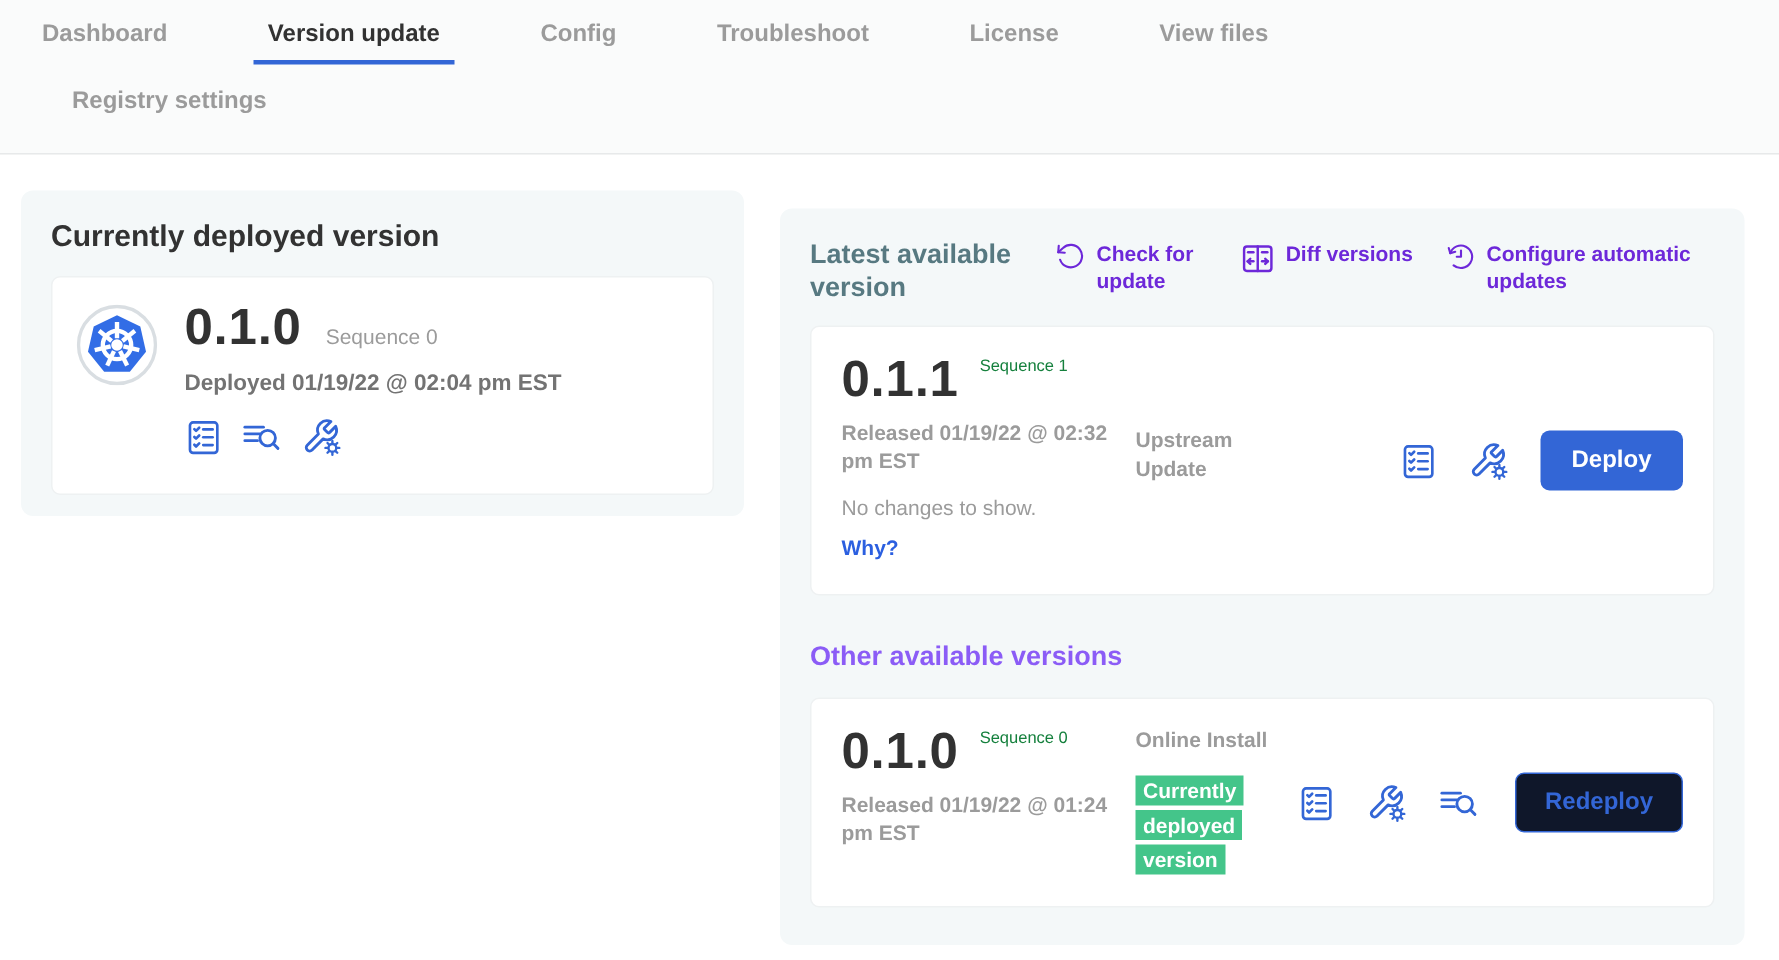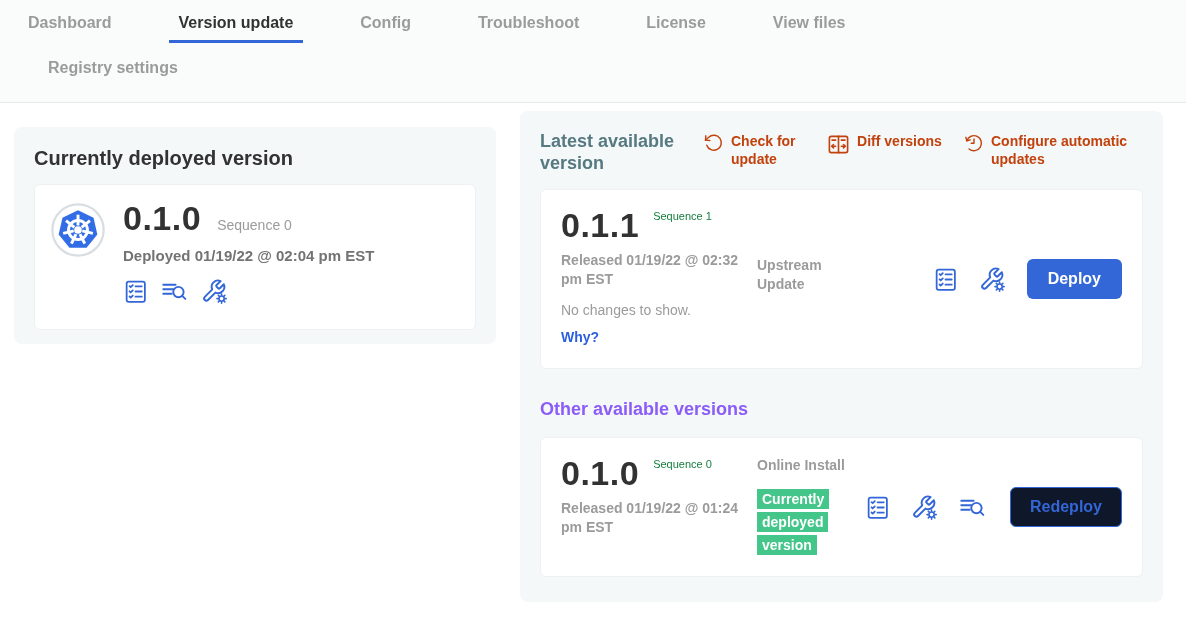--- a/index.html
+++ b/index.html
@@ -9,41 +9,41 @@
   .topnav { background:#fafbfb; border-bottom:1px solid #e7e9ea; padding-top:10px; }
   .nav-row1 { display:flex; padding-left:18px;align-items:flex-end; }
   .nav-row2 { display:flex; padding-left:38px; padding-top:12px; padding-bottom:14px; }
   .nav-tab { font-size:16px; font-weight:bold; color:#9b9b9b; padding:4px 10px 11px; margin-right:47px; cursor:pointer; white-space:nowrap; }
   .nav-tab.active { color:#323232; border-bottom:3px solid #3366d6; padding-bottom:8px; }
 
   
   .content { position:relative; width:1186px; }
   .panel { background:#f4f8f9; border-radius:8px; position:absolute; }
   .panel-left  { left:14px;  top:24px; width:482px; height:217px; padding:20px; }
-  .panel-right { left:520px; top:8px; width:643px; height:491px; padding:20px; }
+  .panel-right { left:520px; top:36px; width:643px; height:491px; padding:20px; }
 
   .panel-title-dark { font-size:20px; font-weight:bold; color:#323232; }
 
   .white-card { background:#fff; border:1px solid #eef1f2; border-radius:6px; }
 
   
   .deployed-card { margin-top:14px; padding:14px 16px; display:flex; gap:18px; height:146px; }
   .k8s-badge { width:54px; height:54px; flex:none; margin-top:4px; }
   .version-line { display:flex; align-items:baseline; }
   .version-big { font-size:34px; font-weight:bold; color:#323232; letter-spacing:.5px; }
   .seq-inline { font-size:14px; color:#9b9b9b; margin-left:16px; }
   .deployed-ts { font-size:15px; font-weight:bold; color:#737373; margin-top:9px; }
   .icon-row { display:flex; align-items:center; gap:13px; margin-top:14px; }
   .action-icon { color:#3366d6; cursor:pointer; display:inline-flex; }
 
   
   .avail-header { display:flex; align-items:flex-start; }
   .panel-title-teal { font-size:18px; font-weight:bold; color:#577981; line-height:1.2; width:146px; flex:none; }
   .header-links { display:flex; flex:1; justify-content:space-between; margin-left:18px; padding-top:2px; }
-  .hdr-link { display:flex; gap:7px; color:#c2410c; font-size:14px; font-weight:bold; line-height:1.25; cursor:pointer; }
+  .hdr-link { display:flex; gap:7px; color:#6d28d9; font-size:14px; font-weight:bold; line-height:1.25; cursor:pointer; }
   .hdr-link .lbl { max-width:160px; }
   .w70 { width:74px; }
   .w150 { width:152px; }
 
   
   .version-card { margin-top:15px; padding:16px 20px; display:flex; }
   .vc-left { width:196px; flex:none; }
   .seq-block { font-size:11px; color:#15803d; line-height:1.25; width:76px; margin-left:14px; padding-top:4px; align-self:flex-start; }
   .released { font-size:14px; font-weight:bold; color:#9b9b9b; line-height:1.35; margin-top:6px; width:190px; }
   .changes-note { font-size:14px; color:#9b9b9b; margin-top:13px; }

